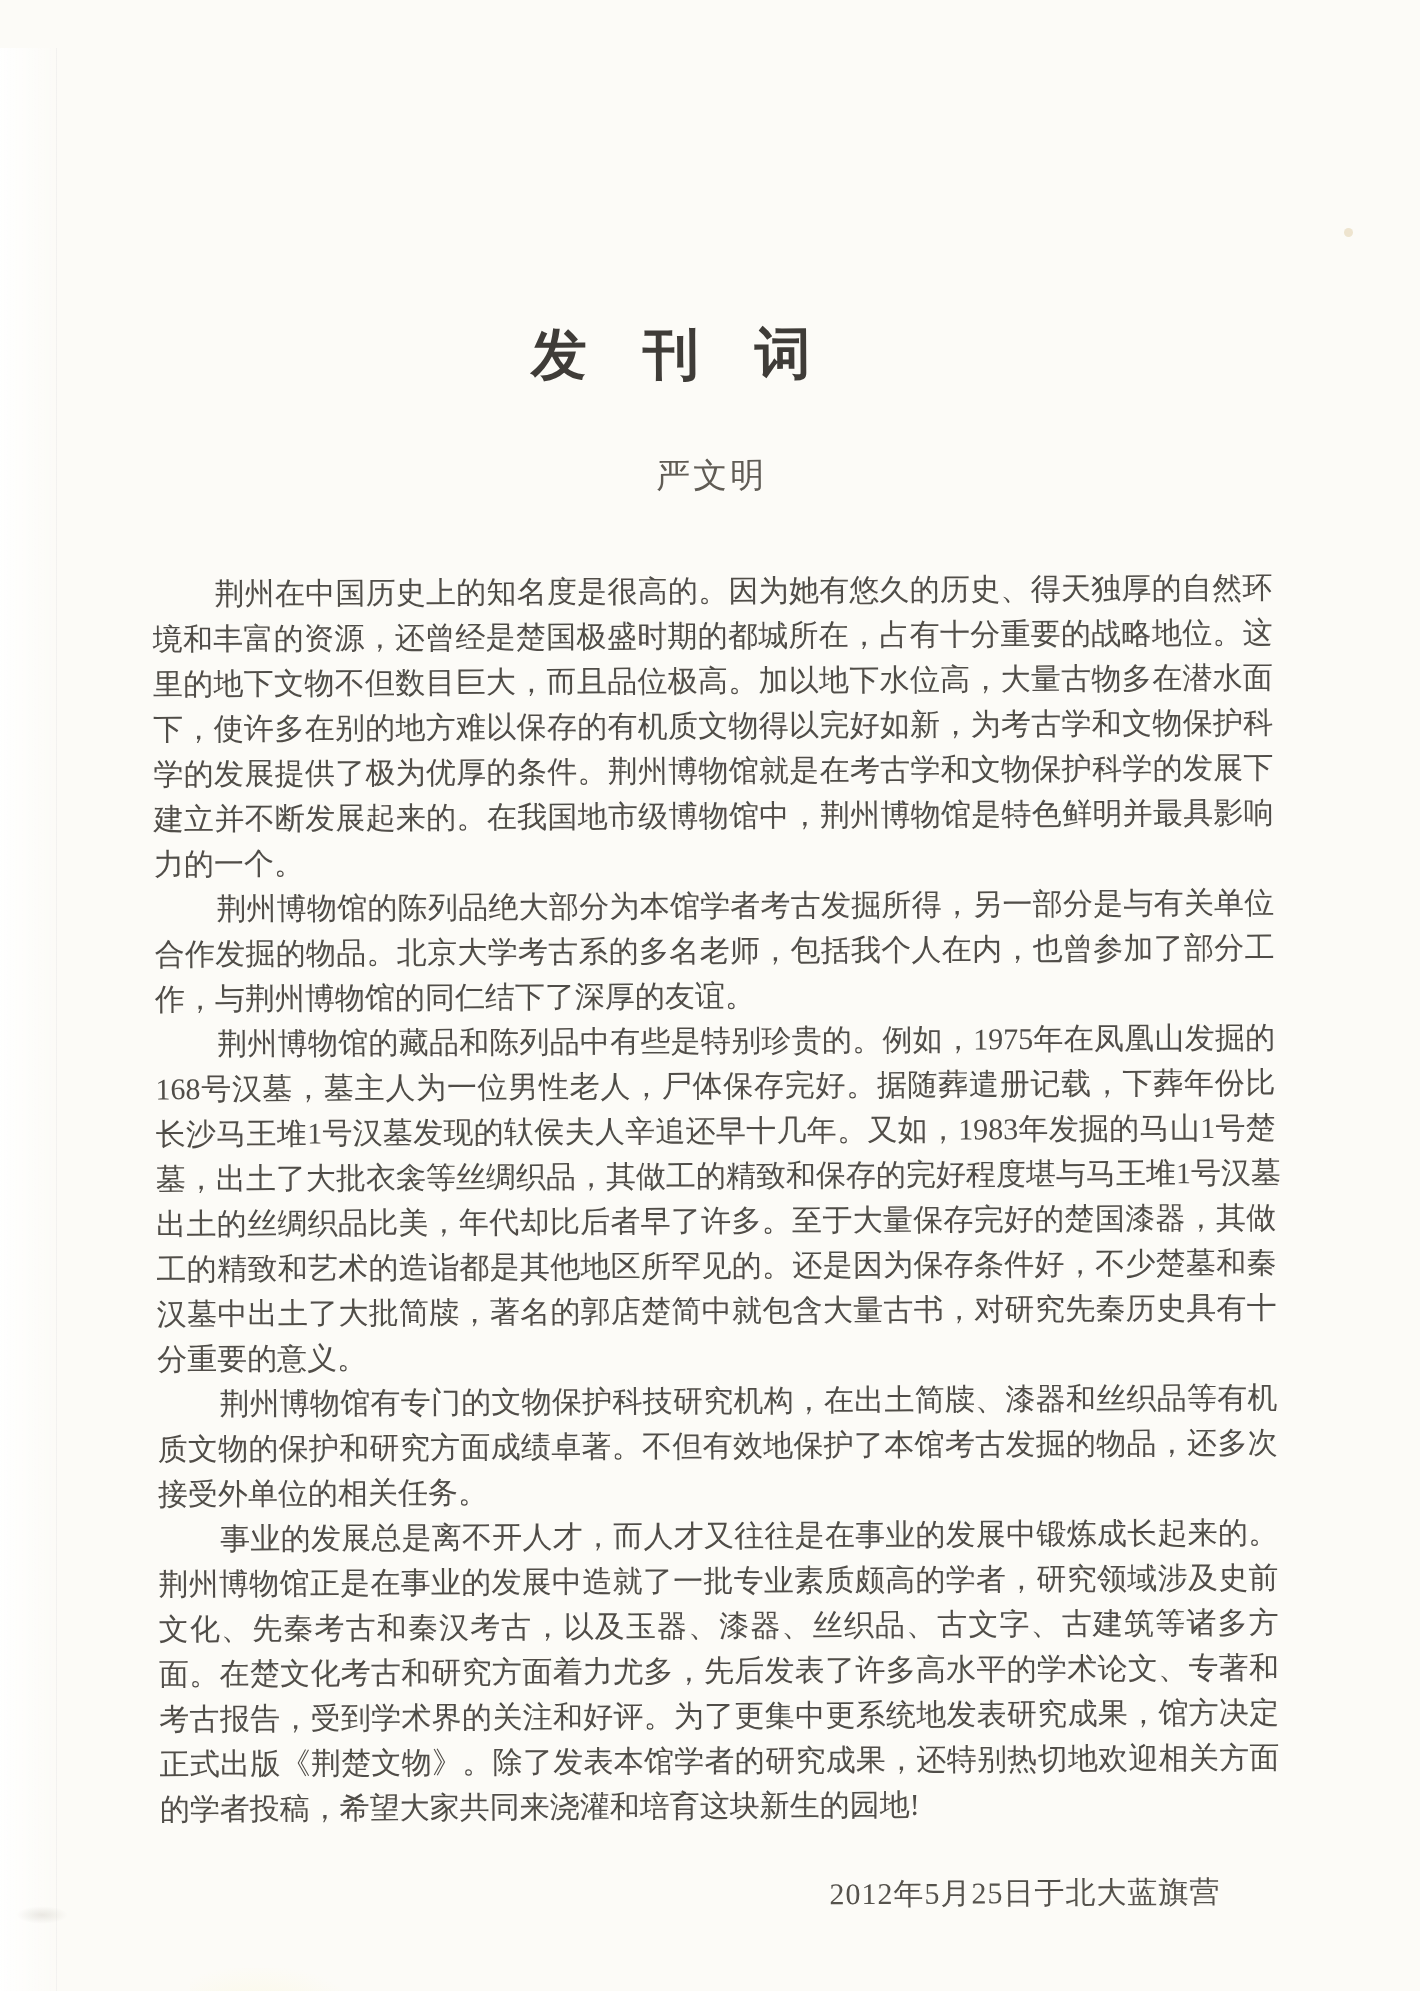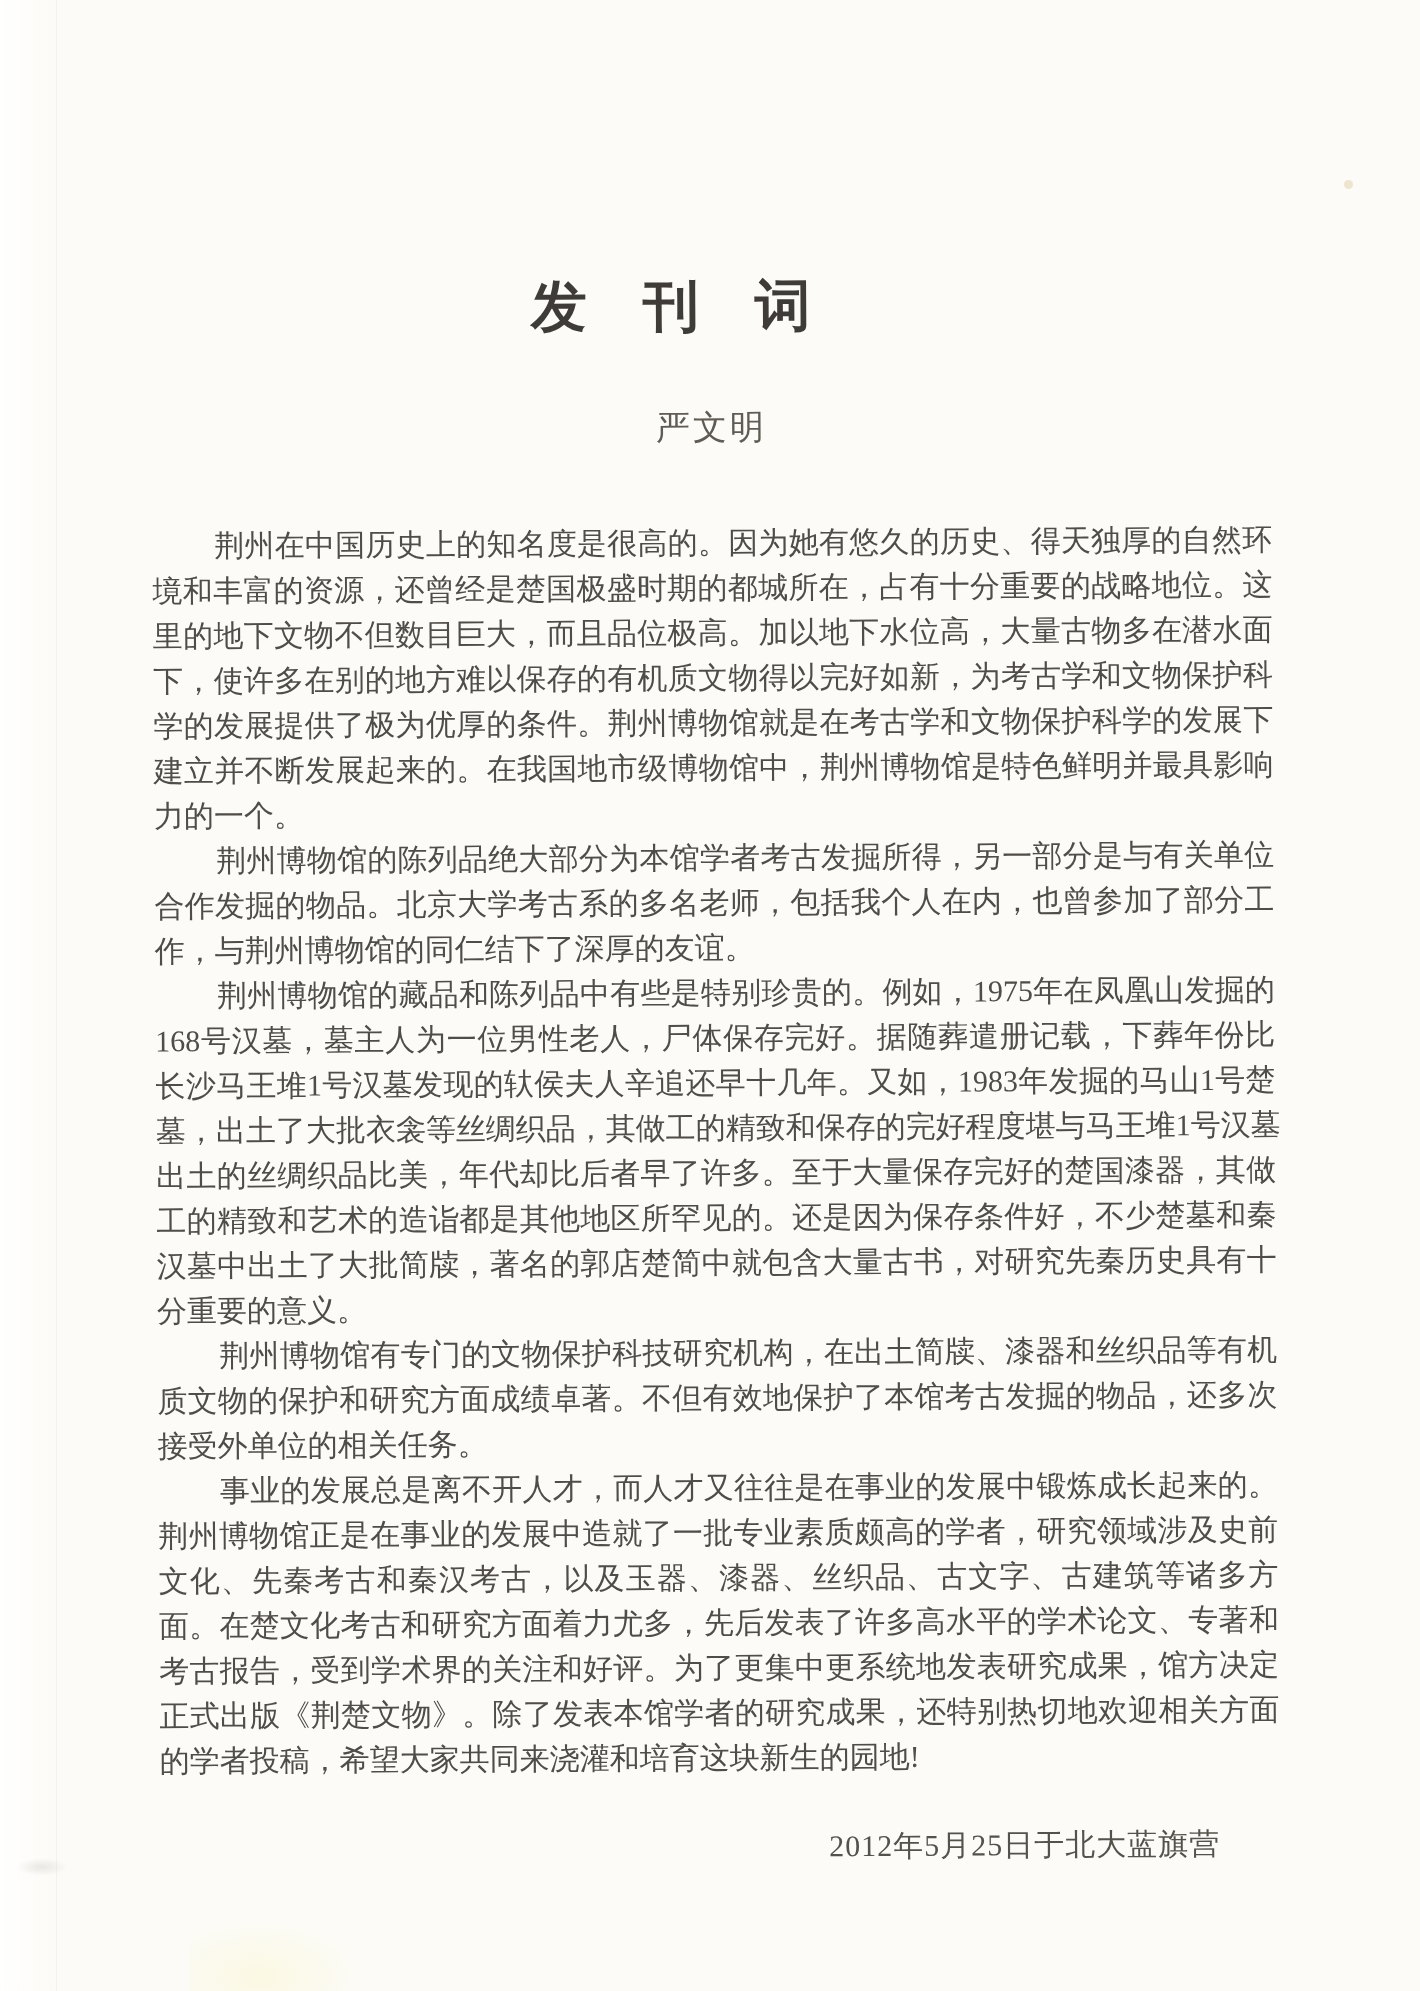--- a/index.html
+++ b/index.html
@@ -10,20 +10,21 @@
     width: 1420px;
     height: 1991px;
     overflow: hidden;
     position: relative;
     background: var(--page-bg, #fcfbf7);
     font-family: "Liberation Serif", "DejaVu Serif", serif;
   }
   .page {
     position: absolute;
     inset: 0;
+    margin-top: 48px;
   }
   
   .content {
     position: absolute;
     inset: 0;
     transform: rotate(-0.35deg);
     transform-origin: 50% 50%;
   }
   .title {
     position: absolute;

